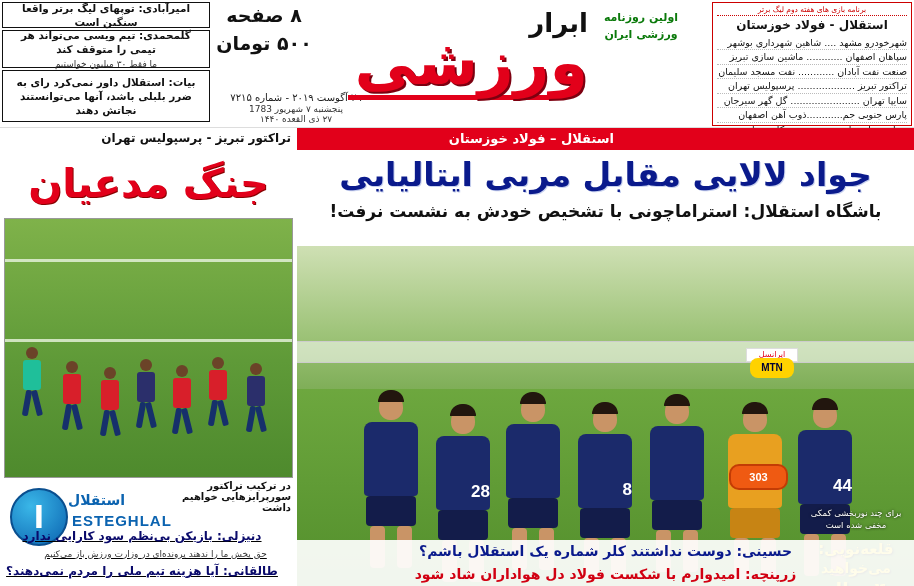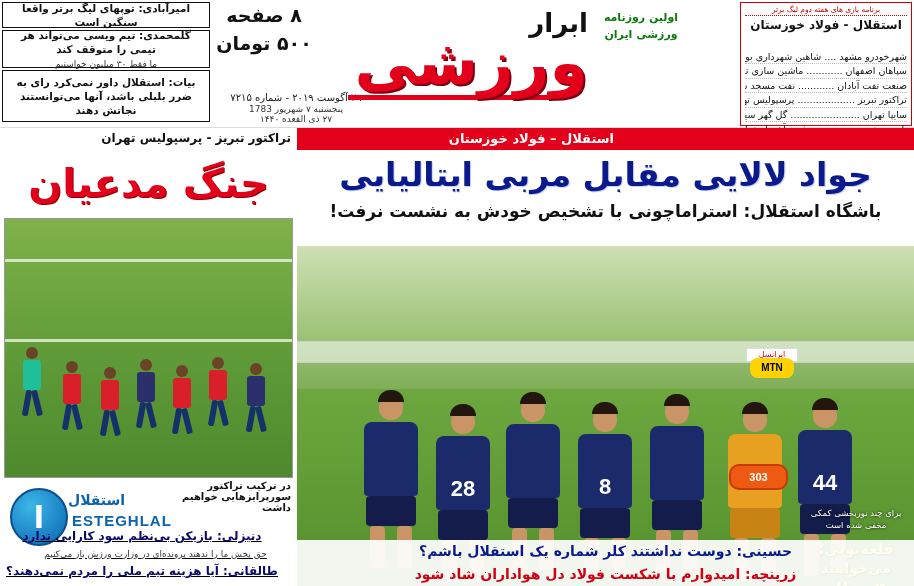--- a/index.html
+++ b/index.html
@@ -66,29 +66,29 @@
     width: 210px; height: 5px; background: #e2001a; margin: 2px auto 0;
   }
   .firstdaily {
     position: absolute; top: 10px; left: 596px; width: 90px;
     text-align: center; font-size: 11px; font-weight: bold; color: #0b7a0b;
     line-height: 1.5;
   }
 
   
   .headlist {
-    position: absolute; top: 2px; right: 2px; width: 172px; height: 124px;
+    position: absolute; top: 2px; right: 2px; width: 200px; height: 124px;
     border: 1px solid #c00; padding: 2px 4px;
   }
   .headlist .hl-top {
     font-size: 7.5px; color: #c00; text-align: center; border-bottom:1px dotted #c00;
     padding-bottom: 1px; margin-bottom: 2px;
   }
   .headlist .hl-main {
-    font-size: 12px; font-weight: bold; color: #111; text-align: center; margin-bottom: 18px;
+    font-size: 12px; font-weight: bold; color: #111; text-align: center; margin-bottom: 4px;
   }
   .headlist ul { list-style: none; }
   .headlist li {
     font-size: 9.5px; color: #111; line-height: 1.42;
     border-bottom: 1px dotted #bbb; white-space: nowrap; overflow: hidden;
   }
 
   
   .redband {
     position: absolute; top: 128px; left: 0; width: 914px; height: 22px;
@@ -195,22 +195,22 @@
   .player {
     position: absolute; bottom: 6px; width: 62px;
   }
   .player .head { width: 24px; height: 26px; border-radius: 50% 50% 45% 45%; background: #c99466; margin: 0 auto; }
   .player .hair { width: 26px; height: 12px; border-radius: 13px 13px 0 0; background: #22160e; margin: 0 auto -8px; position: relative; z-index: 2;}
   .player .shirt {
     width: 54px; height: 74px; margin: 2px auto 0; border-radius: 8px 8px 4px 4px;
     background: #1b2a6b; position: relative;
   }
   .player .shirt .num {
-    position: absolute; bottom: 8px; left: 0; width: 100%; text-align: center;
-    color: #fff; font-size: 22px; font-weight: bold; font-family:"Liberation Sans",sans-serif;
+    position: absolute; bottom: 8px; left: 0; width: 100%; text-align: right;
+    color: #fff; font-size: 17px; font-weight: bold; font-family:"Liberation Sans",sans-serif;
   }
   .player .shorts { width: 50px; height: 30px; margin: 0 auto; background: #131c4a; border-radius: 4px; }
   .player .legs2 { width: 46px; height: 42px; margin: 0 auto; position: relative; }
   .player .legs2:before, .player .legs2:after {
     content:""; position:absolute; top:0; width: 15px; height: 42px; background:#c99466; border-radius: 4px;
   }
   .player .legs2:before { left: 2px; }
   .player .legs2:after { right: 2px; }
   .player.gk .shirt { background: #e8a020; }
   .player.gk .shorts { background: #c78414; }

